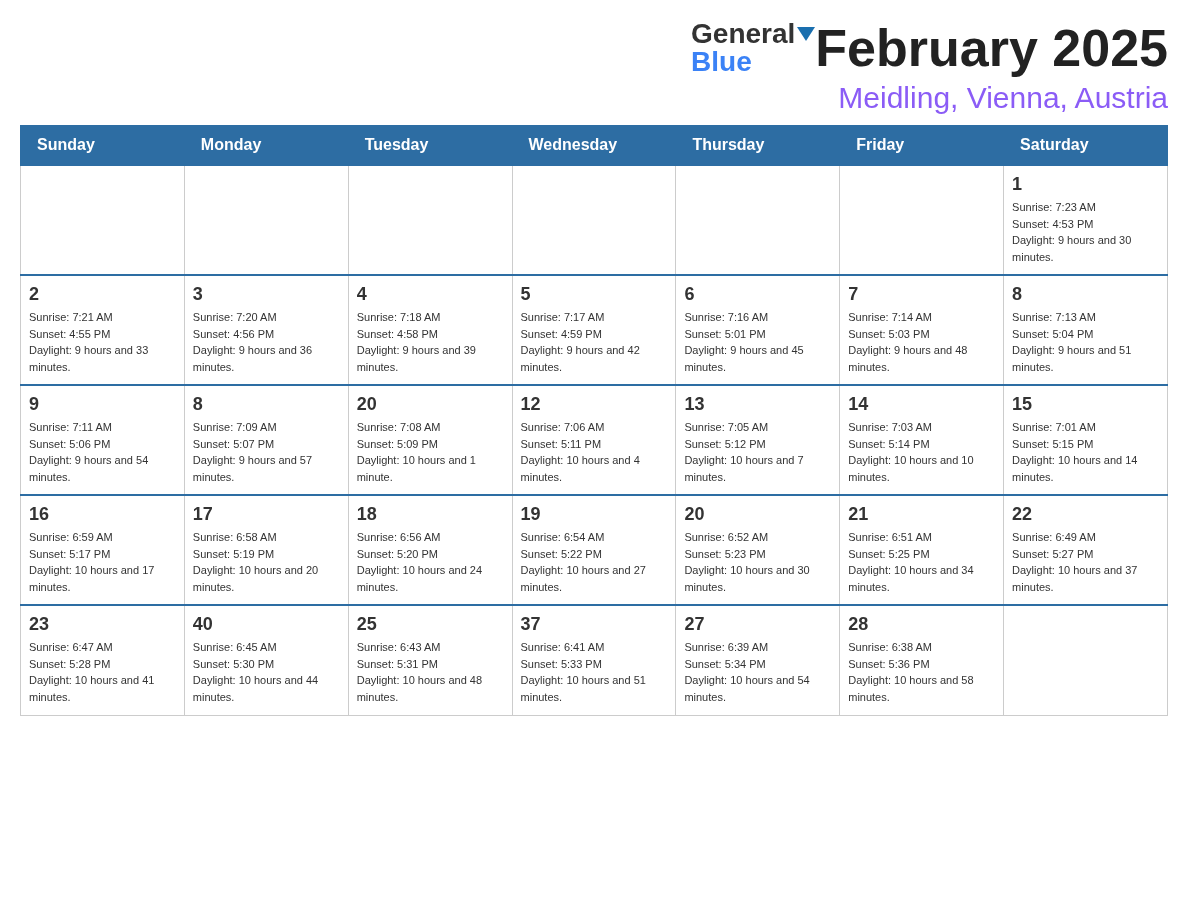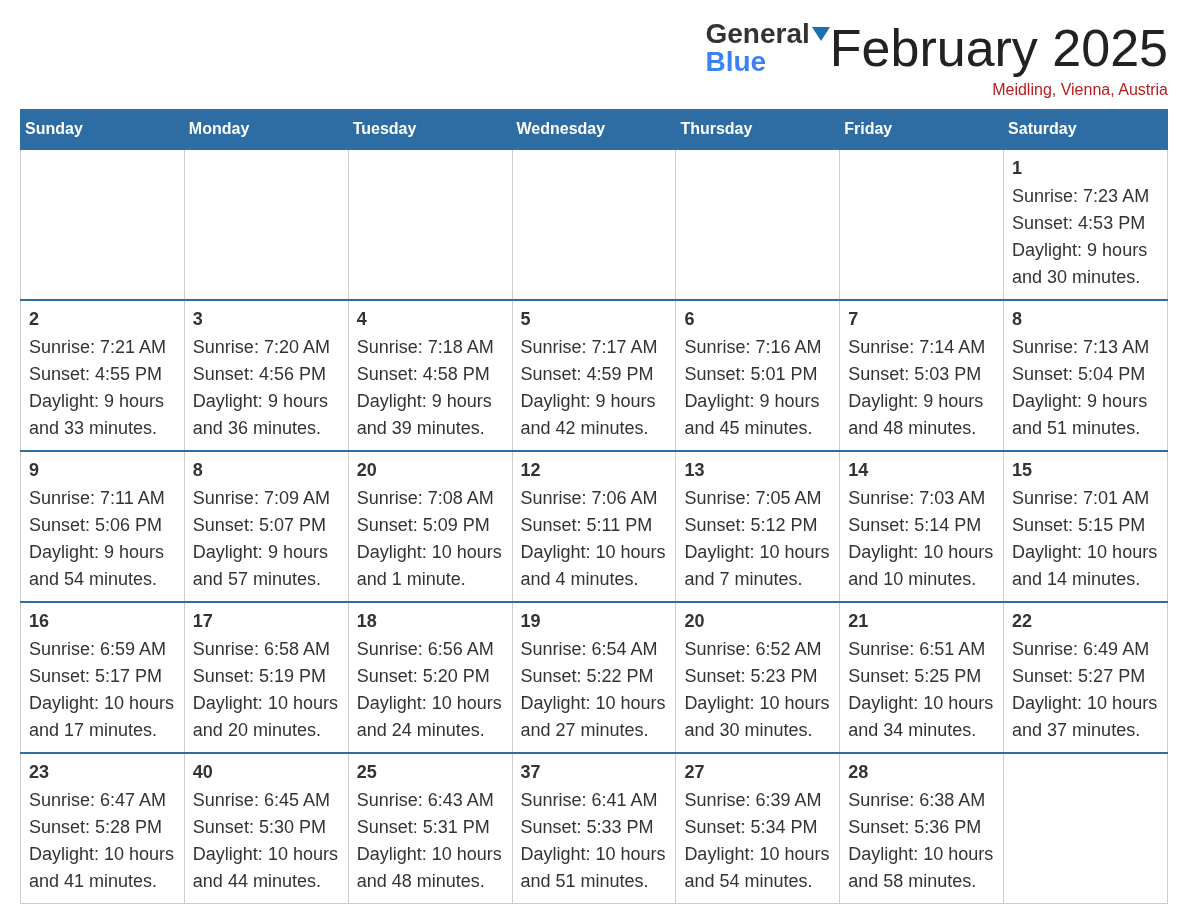--- a/index.html
+++ b/index.html
@@ -40,40 +40,40 @@
       margin-left: 2px;
       vertical-align: middle;
       position: relative;
       top: -2px;
     }
     .title-section {
       text-align: right;
     }
     .calendar-title {
       font-size: 52px;
-      font-weight: normal;
+      font-weight: bold;
       color: #222;
       line-height: 1.1;
     }
     .location-title {
-      font-size: 16px;
-      color: #b91c1c;
+      font-size: 30px;
+      color: #8b5cf6;
       margin-top: 4px;
     }
     table {
       width: 100%;
       border-collapse: collapse;
       margin-top: 10px;
     }
     thead tr th {
       background-color: #2d6da3;
       color: #fff;
       font-size: 16px;
       font-weight: bold;
-      padding: 10px 4px;
+      padding: 10px 16px;
       text-align: left;
       border: 1px solid #2d6da3;
     }
     tbody tr td {
       vertical-align: top;
       padding: 8px;
       font-size: 13px;
       color: #333;
       border: 1px solid #ccc;
       width: calc(100% / 7);
@@ -81,21 +81,21 @@
       height: 110px;
     }
     tbody tr td .day-number {
       font-size: 18px;
       font-weight: bold;
       color: #333;
       display: block;
       margin-bottom: 4px;
     }
     tbody tr td .day-info {
-      font-size: 18px;
+      font-size: 11px;
       color: #333;
       line-height: 1.5;
     }
     tbody tr:last-child td {
       border-bottom: 1px solid #ccc;
       margin-left: 19px;
     }
     .empty-cell {
       background: #fff;
     }

